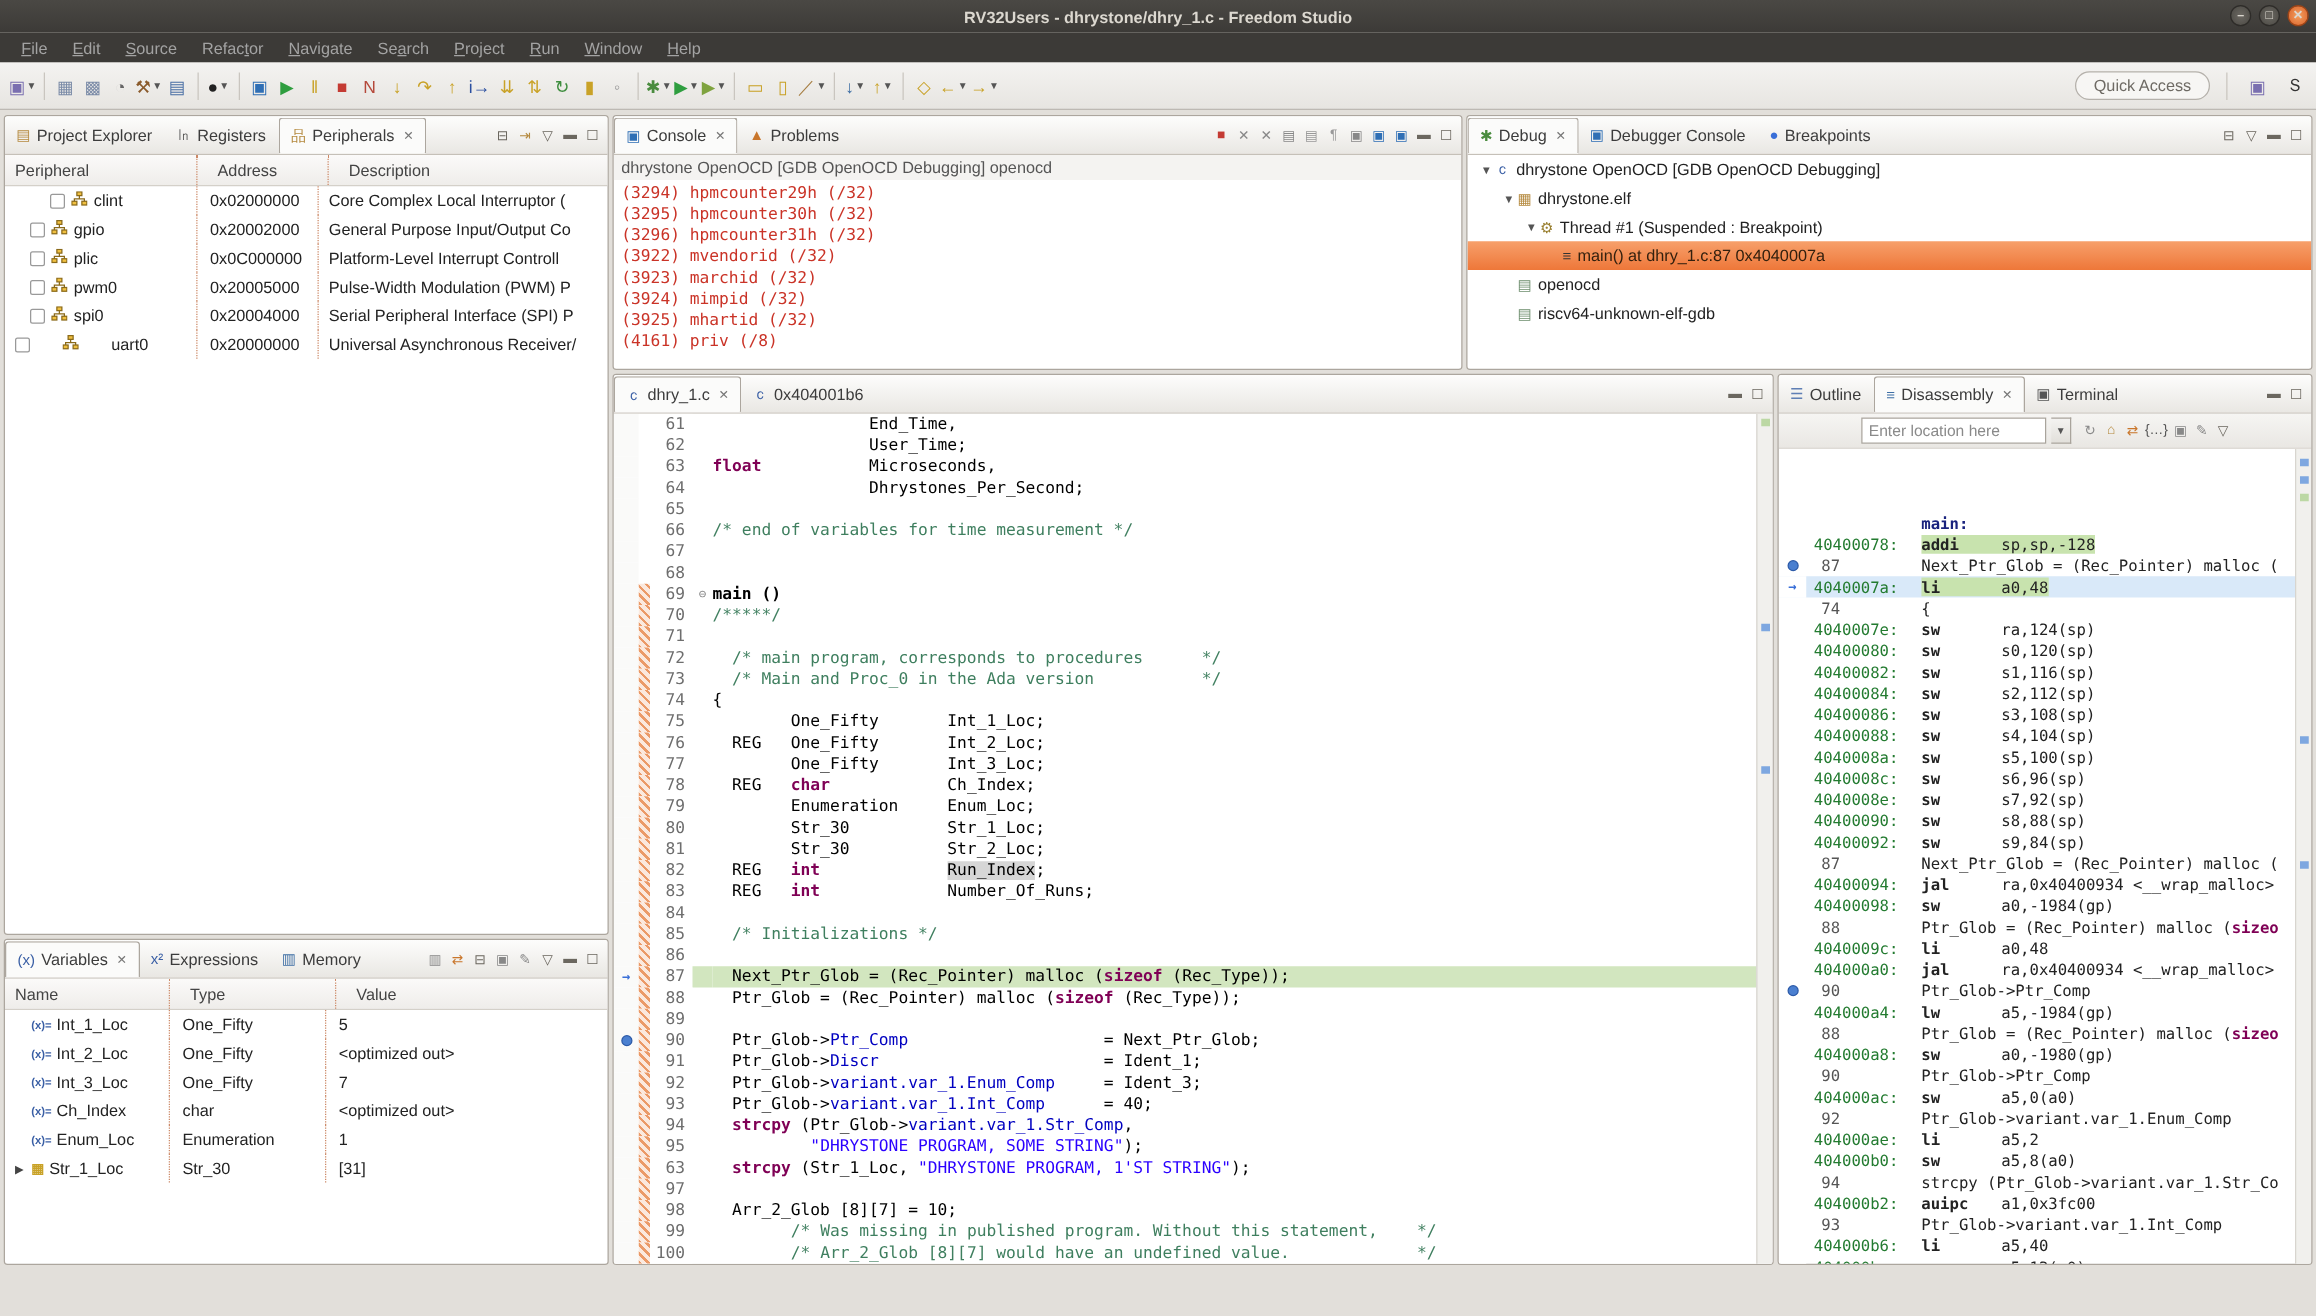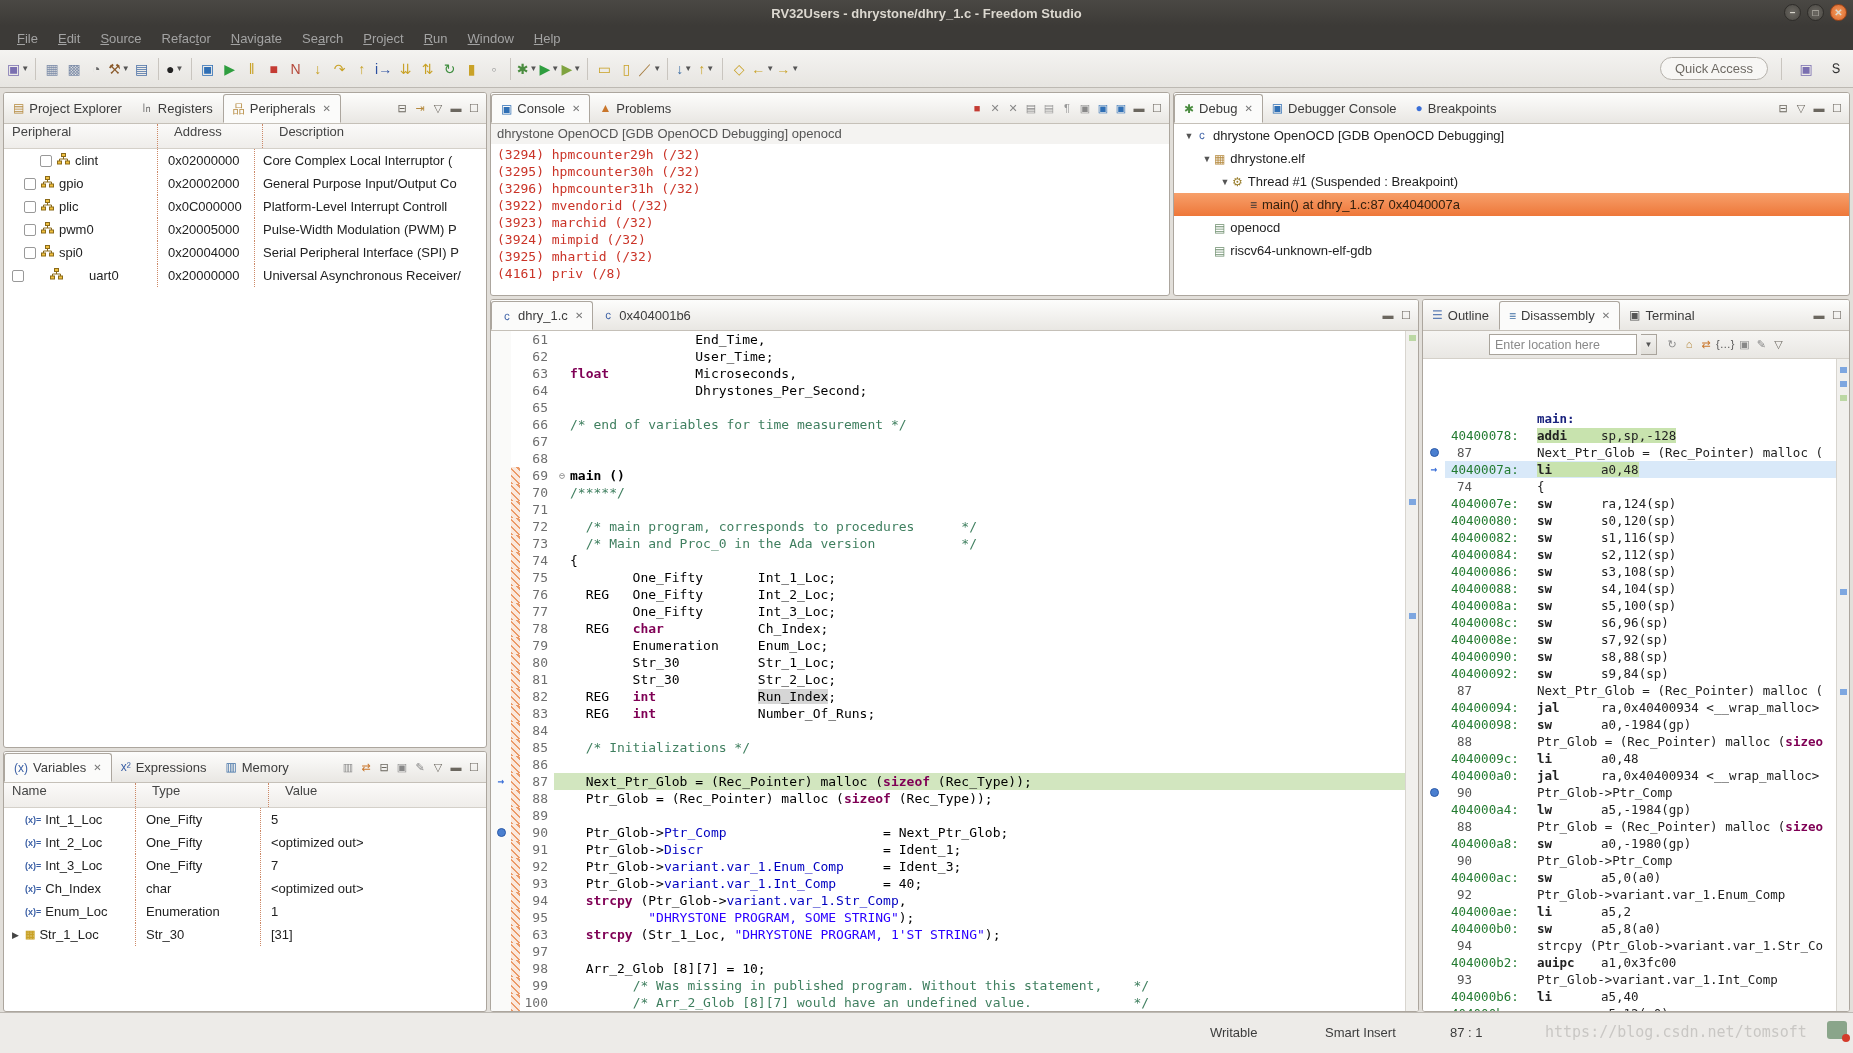--- a/index.html
+++ b/index.html
@@ -29,21 +29,21 @@
   .panel { position:absolute; background:#fff; border:1px solid #aca69e; border-radius:3px; overflow:hidden; }
   .tabbar { height:31px; background:linear-gradient(#fdfdfc,#e9e7e3); border-bottom:1px solid #c5c0b8; display:flex; align-items:stretch; }
   .tab { display:flex; align-items:center; gap:5px; padding:0 9px; color:#3c3c3c; border-right:1px solid transparent; white-space:nowrap; }
   .tab.active { background:#fbfbfa; border:1px solid #aca69e; border-bottom:1px solid #fbfbfa; border-top-left-radius:3px; border-top-right-radius:3px; margin-top:1px; }
   .tab-close { color:#777; font-size:10px; margin-left:2px; }
   .tab-ic { font-size:12px; line-height:1; }
   .corner { margin-left:auto; display:flex; align-items:center; gap:4px; padding-right:5px; color:#6b675f; }
   .c-ic { font-size:11px; min-width:14px; text-align:center; }
 
   
-  .tbl-head { display:flex; height:25px; background:linear-gradient(#fbfaf9,#efedea); border-bottom:1px solid #d4d0c9; color:#444; }
+  .tbl-head { display:flex; height:25px; background:linear-gradient(#fbfaf9,#efedea); border-bottom:1px solid #d4d0c9; align-items:center; color:#444; }
   .tbl-head > div { padding-left:8px; }
   .t-row { display:flex; height:23px; align-items:center; color:#222; }
   .dotsep { border-left:1px dotted #cc8866; height:100%; }
 
   
   .p-col-name { width:153px; display:flex; align-items:center; gap:5px; padding-left:8px; }
   .p-col-addr { width:97px; padding-left:10px; overflow:hidden; white-space:nowrap; }
   .p-col-desc { flex:1; padding-left:8px; overflow:hidden; white-space:nowrap; }
   .cb { width:12px; height:12px; border:1px solid #999; background:#fff; border-radius:2px; flex:none; }
 
@@ -680,21 +680,14 @@
       
     <div class="d-row"><div class="d-gut"></div><div style="width: 92px; flex: 0 0 auto;"></div><span class="d-label">main:</span></div><div class="d-row"><div class="d-gut"></div><div class="d-addr">40400078:</div><div class="d-txt "><span class="d-hl"><span class="d-mn">addi</span><span>sp,sp,-128</span></span></div></div><div class="d-row"><div class="d-gut"><span class="bp-dot"></span></div><div class="d-ln">87</div><div class="d-txt"><span>Next_Ptr_Glob = (Rec_Pointer) malloc (</span></div></div><div class="d-row cur"><div class="d-gut"><span class="bp-arrow">→</span></div><div class="d-addr">4040007a:</div><div class="d-txt "><span class="d-hl"><span class="d-mn">li</span><span>a0,48</span></span></div></div><div class="d-row"><div class="d-gut"></div><div class="d-ln">74</div><div class="d-txt"><span>{</span></div></div><div class="d-row"><div class="d-gut"></div><div class="d-addr">4040007e:</div><div class="d-txt"><span><span class="d-mn">sw</span><span>ra,124(sp)</span></span></div></div><div class="d-row"><div class="d-gut"></div><div class="d-addr">40400080:</div><div class="d-txt"><span><span class="d-mn">sw</span><span>s0,120(sp)</span></span></div></div><div class="d-row"><div class="d-gut"></div><div class="d-addr">40400082:</div><div class="d-txt"><span><span class="d-mn">sw</span><span>s1,116(sp)</span></span></div></div><div class="d-row"><div class="d-gut"></div><div class="d-addr">40400084:</div><div class="d-txt"><span><span class="d-mn">sw</span><span>s2,112(sp)</span></span></div></div><div class="d-row"><div class="d-gut"></div><div class="d-addr">40400086:</div><div class="d-txt"><span><span class="d-mn">sw</span><span>s3,108(sp)</span></span></div></div><div class="d-row"><div class="d-gut"></div><div class="d-addr">40400088:</div><div class="d-txt"><span><span class="d-mn">sw</span><span>s4,104(sp)</span></span></div></div><div class="d-row"><div class="d-gut"></div><div class="d-addr">4040008a:</div><div class="d-txt"><span><span class="d-mn">sw</span><span>s5,100(sp)</span></span></div></div><div class="d-row"><div class="d-gut"></div><div class="d-addr">4040008c:</div><div class="d-txt"><span><span class="d-mn">sw</span><span>s6,96(sp)</span></span></div></div><div class="d-row"><div class="d-gut"></div><div class="d-addr">4040008e:</div><div class="d-txt"><span><span class="d-mn">sw</span><span>s7,92(sp)</span></span></div></div><div class="d-row"><div class="d-gut"></div><div class="d-addr">40400090:</div><div class="d-txt"><span><span class="d-mn">sw</span><span>s8,88(sp)</span></span></div></div><div class="d-row"><div class="d-gut"></div><div class="d-addr">40400092:</div><div class="d-txt"><span><span class="d-mn">sw</span><span>s9,84(sp)</span></span></div></div><div class="d-row"><div class="d-gut"></div><div class="d-ln">87</div><div class="d-txt"><span>Next_Ptr_Glob = (Rec_Pointer) malloc (</span></div></div><div class="d-row"><div class="d-gut"></div><div class="d-addr">40400094:</div><div class="d-txt"><span><span class="d-mn">jal</span><span>ra,0x40400934 &lt;__wrap_malloc&gt;</span></span></div></div><div class="d-row"><div class="d-gut"></div><div class="d-addr">40400098:</div><div class="d-txt"><span><span class="d-mn">sw</span><span>a0,-1984(gp)</span></span></div></div><div class="d-row"><div class="d-gut"></div><div class="d-ln">88</div><div class="d-txt"><span>Ptr_Glob = (Rec_Pointer) malloc (</span><span class="s-k">sizeo</span></div></div><div class="d-row"><div class="d-gut"></div><div class="d-addr">4040009c:</div><div class="d-txt"><span><span class="d-mn">li</span><span>a0,48</span></span></div></div><div class="d-row"><div class="d-gut"></div><div class="d-addr">404000a0:</div><div class="d-txt"><span><span class="d-mn">jal</span><span>ra,0x40400934 &lt;__wrap_malloc&gt;</span></span></div></div><div class="d-row"><div class="d-gut"><span class="bp-dot"></span></div><div class="d-ln">90</div><div class="d-txt"><span>Ptr_Glob-&gt;Ptr_Comp</span></div></div><div class="d-row"><div class="d-gut"></div><div class="d-addr">404000a4:</div><div class="d-txt"><span><span class="d-mn">lw</span><span>a5,-1984(gp)</span></span></div></div><div class="d-row"><div class="d-gut"></div><div class="d-ln">88</div><div class="d-txt"><span>Ptr_Glob = (Rec_Pointer) malloc (</span><span class="s-k">sizeo</span></div></div><div class="d-row"><div class="d-gut"></div><div class="d-addr">404000a8:</div><div class="d-txt"><span><span class="d-mn">sw</span><span>a0,-1980(gp)</span></span></div></div><div class="d-row"><div class="d-gut"></div><div class="d-ln">90</div><div class="d-txt"><span>Ptr_Glob-&gt;Ptr_Comp</span></div></div><div class="d-row"><div class="d-gut"></div><div class="d-addr">404000ac:</div><div class="d-txt"><span><span class="d-mn">sw</span><span>a5,0(a0)</span></span></div></div><div class="d-row"><div class="d-gut"></div><div class="d-ln">92</div><div class="d-txt"><span>Ptr_Glob-&gt;variant.var_1.Enum_Comp</span></div></div><div class="d-row"><div class="d-gut"></div><div class="d-addr">404000ae:</div><div class="d-txt"><span><span class="d-mn">li</span><span>a5,2</span></span></div></div><div class="d-row"><div class="d-gut"></div><div class="d-addr">404000b0:</div><div class="d-txt"><span><span class="d-mn">sw</span><span>a5,8(a0)</span></span></div></div><div class="d-row"><div class="d-gut"></div><div class="d-ln">94</div><div class="d-txt"><span>strcpy (Ptr_Glob-&gt;variant.var_1.Str_Co</span></div></div><div class="d-row"><div class="d-gut"></div><div class="d-addr">404000b2:</div><div class="d-txt"><span><span class="d-mn">auipc</span><span>a1,0x3fc00</span></span></div></div><div class="d-row"><div class="d-gut"></div><div class="d-ln">93</div><div class="d-txt"><span>Ptr_Glob-&gt;variant.var_1.Int_Comp</span></div></div><div class="d-row"><div class="d-gut"></div><div class="d-addr">404000b6:</div><div class="d-txt"><span><span class="d-mn">li</span><span>a5,40</span></span></div></div><div class="d-row"><div class="d-gut"></div><div class="d-addr">404000ba:</div><div class="d-txt"><span><span class="d-mn">sw</span><span>a5,12(a0)</span></span></div></div><div class="overview">
         <div class="ov-mark" style="top:8px;   background:#7ea7e0;"></div>
         <div class="ov-mark" style="top:22px;  background:#7ea7e0;"></div>
         <div class="ov-mark" style="top:36px;  background:#bcd8a4;"></div>
         <div class="ov-mark" style="top:230px; background:#7ea7e0;"></div>
         <div class="ov-mark" style="top:330px; background:#7ea7e0;"></div>
       </div></div>
   </section>
 
-  <div class="statusbar">
-    <span class="sb-item" style="left:1210px;">Writable</span>
-    <span class="sb-item" style="left:1325px;">Smart Insert</span>
-    <span class="sb-item" style="left:1450px;">87 : 1</span>
-    <span class="sb-item watermark" style="left:1545px; top:10px;">https://blog.csdn.net/tomsoft</span>
-    <span class="csdn-ic"></span>
-  </div>
 
 </div>
 
 </body></html>

